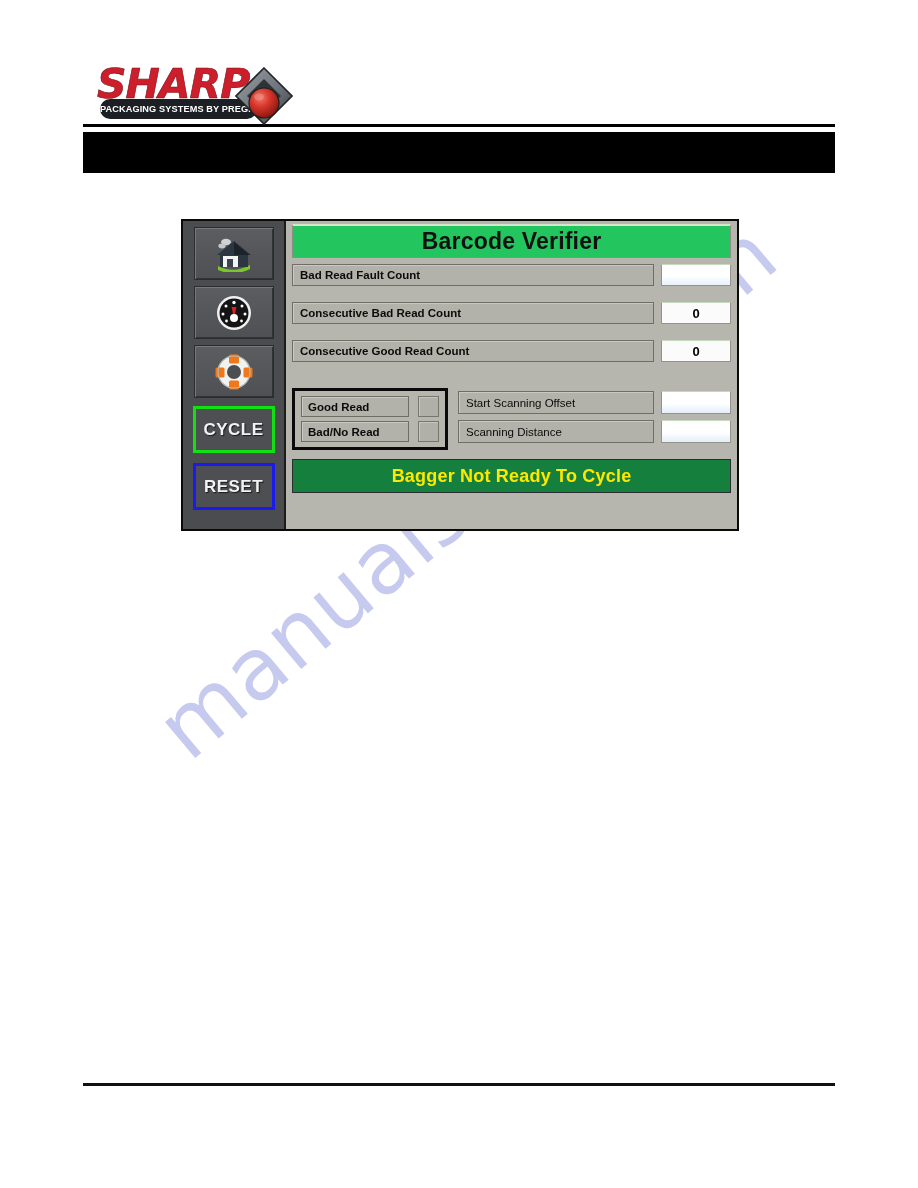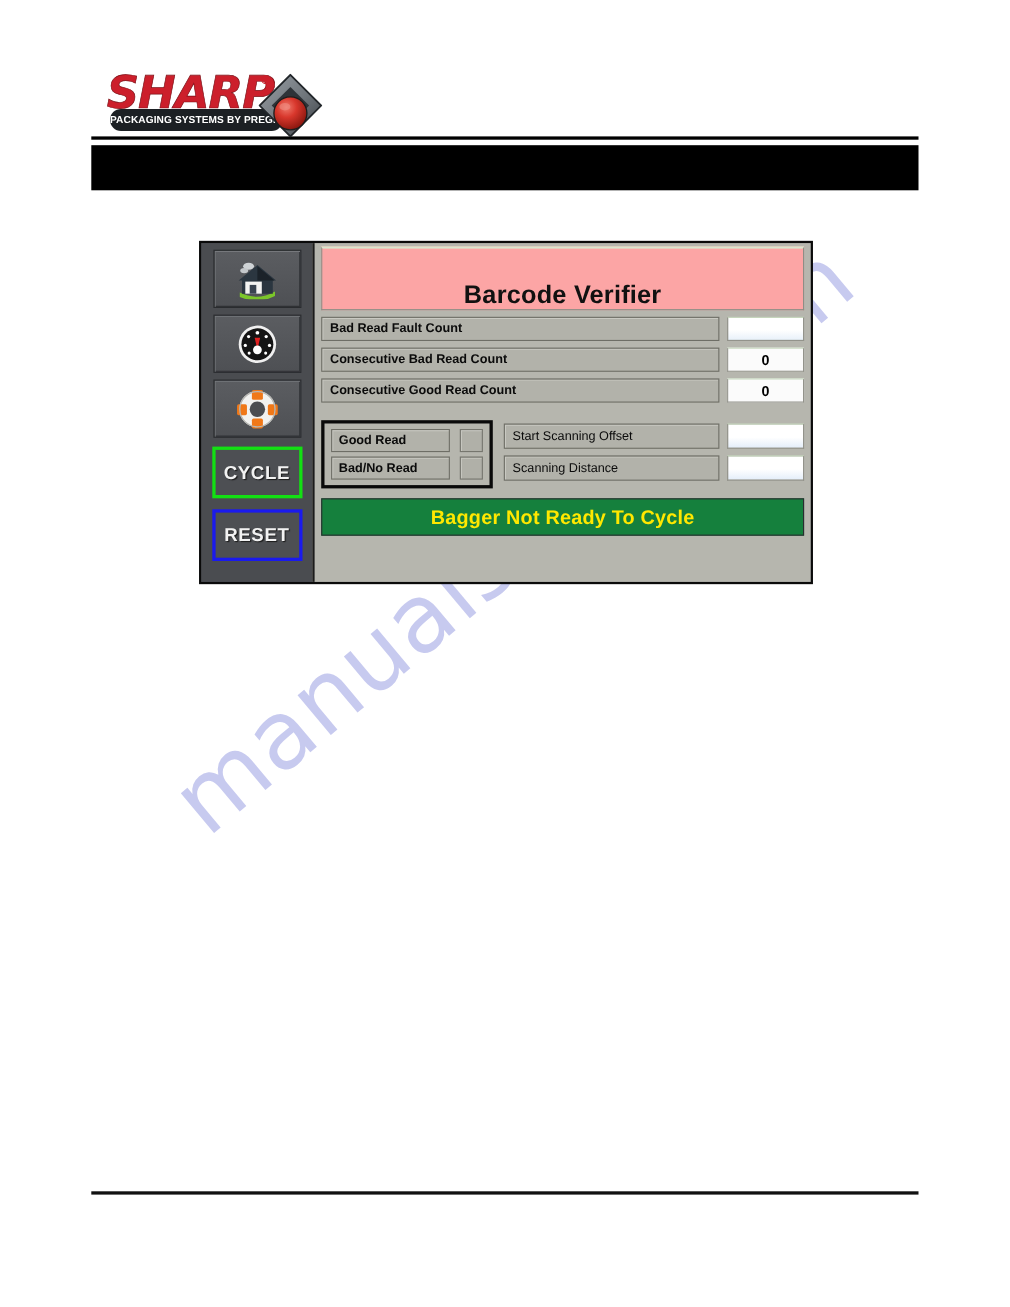--- a/index.html
+++ b/index.html
@@ -159,42 +159,42 @@
   #hmi-content {
     flex: 1;
     background: #b6b6ae;
     border-left: 2px solid #1c1c1c;
     padding: 3px 6px 4px 6px;
     display: flex;
     flex-direction: column;
   }
 
   #panel-title-box {
-    height: 58px;
-    background: #fca5a5;
+    height: 34px;
+    background: #22c55e;
     border: 1px solid #8e8e86;
     border-top: 2px solid #d9e6cf;
     display: flex;
-    align-items: flex-end;
+    align-items: center;
     justify-content: center;
     margin-bottom: 6px;
   }
   #panel-title {
     font-family: "Liberation Sans", sans-serif;
     font-size: 23px;
     font-weight: bold;
     color: #111111;
     letter-spacing: 0.2px;
   }
 
   .data-row {
     display: flex;
     align-items: center;
     gap: 7px;
-    margin-bottom: 6px;
+    margin-bottom: 16px;
   }
   .data-label {
     flex: 1;
     height: 22px;
     background: #b2b2aa;
     border: 1px solid #6e6e66;
     box-shadow: inset 1px 1px 0 #c9c9c2;
     display: flex;
     align-items: center;
     padding-left: 7px;

